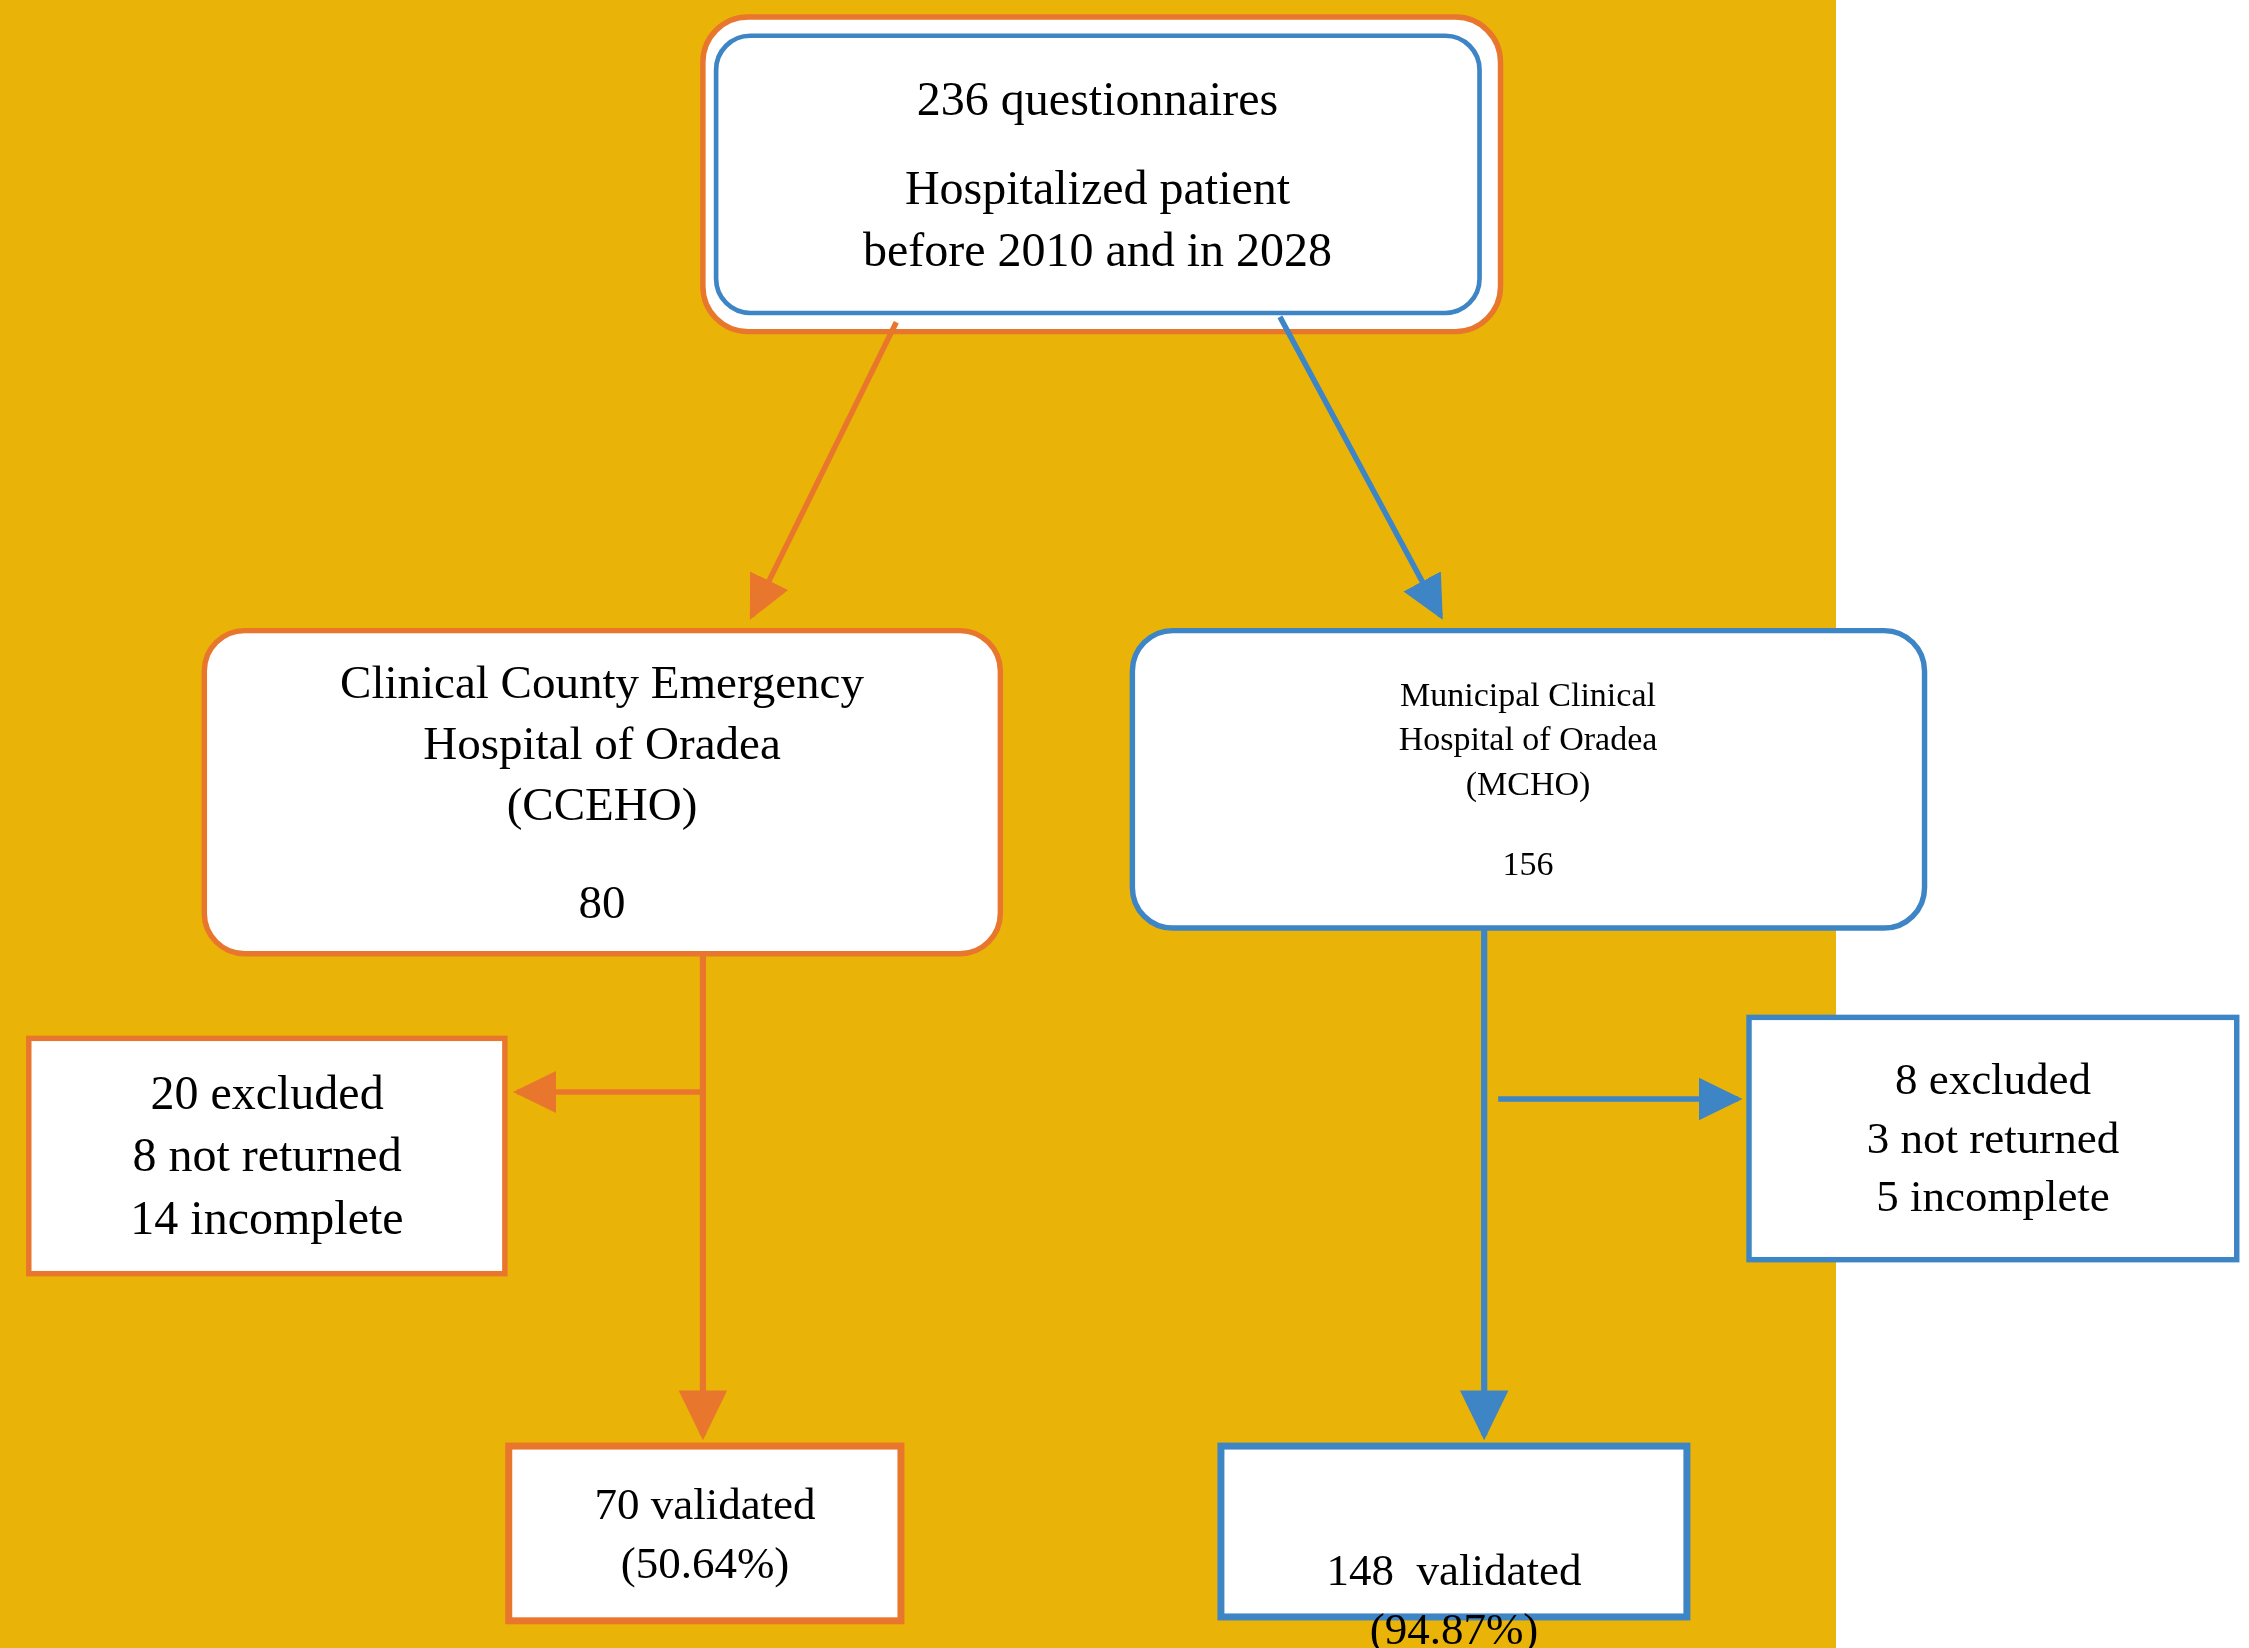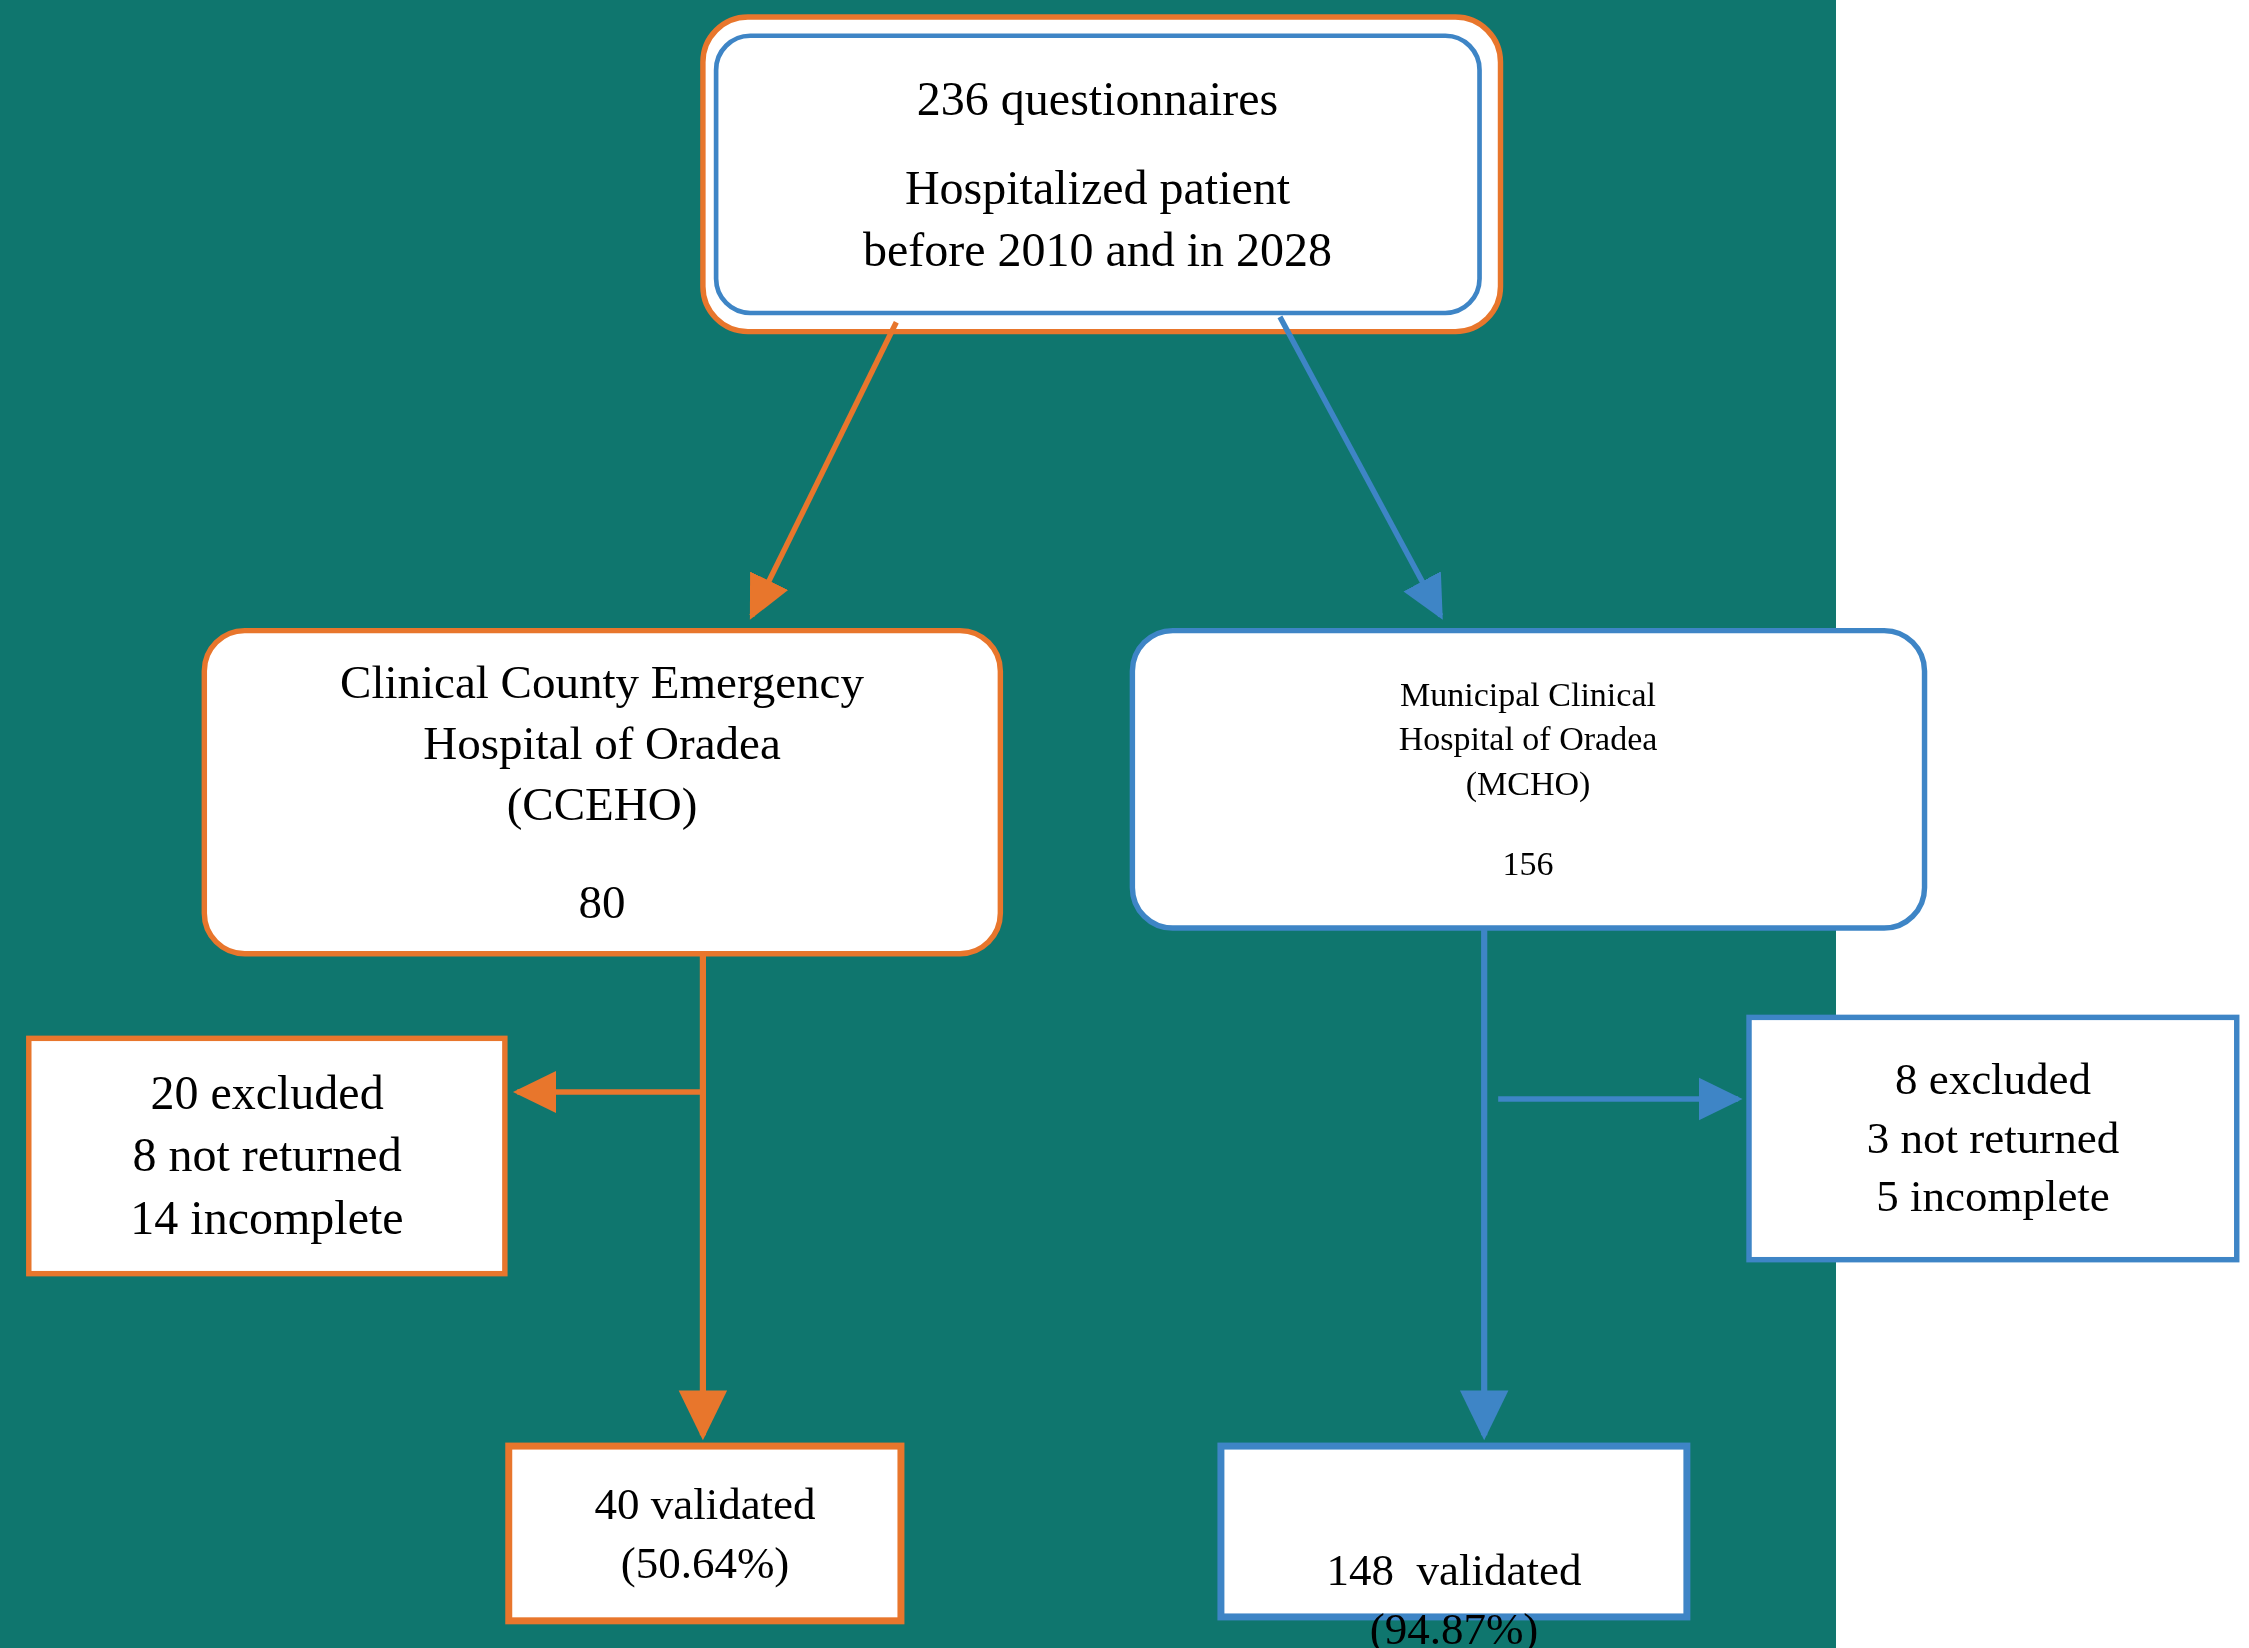--- a/index.html
+++ b/index.html
@@ -10,21 +10,21 @@
   body {
     width: 2250px;
     height: 1648px;
     overflow: hidden;
     font-family: "Liberation Serif", "DejaVu Serif", serif;
   }
   #flowchart-root {
     position: relative;
     width: 1836px;
     height: 1648px;
-    background: #0f766e;
+    background: #eab308;
   }
   svg.layer {
     position: absolute;
     top: 0;
     left: 0;
     width: 2250px;
     height: 1648px;
   }
   .node-text {
     position: absolute;
@@ -139,21 +139,21 @@
     <span class="line">14 incomplete</span>
   </div>
 
   <div class="node-text" id="mcho-excluded-text">
     <span class="line">8 excluded</span>
     <span class="line">3 not returned</span>
     <span class="line">5 incomplete</span>
   </div>
 
   <div class="node-text" id="cceho-validated-text">
-    <span class="line">40 validated</span>
+    <span class="line">70 validated</span>
     <span class="line">(50.64%)</span>
   </div>
 
   <div class="node-text" id="mcho-validated-text">
     <span class="line">148  validated</span>
     <span class="line">(94.87%)</span>
   </div>
 
 </div>
 

